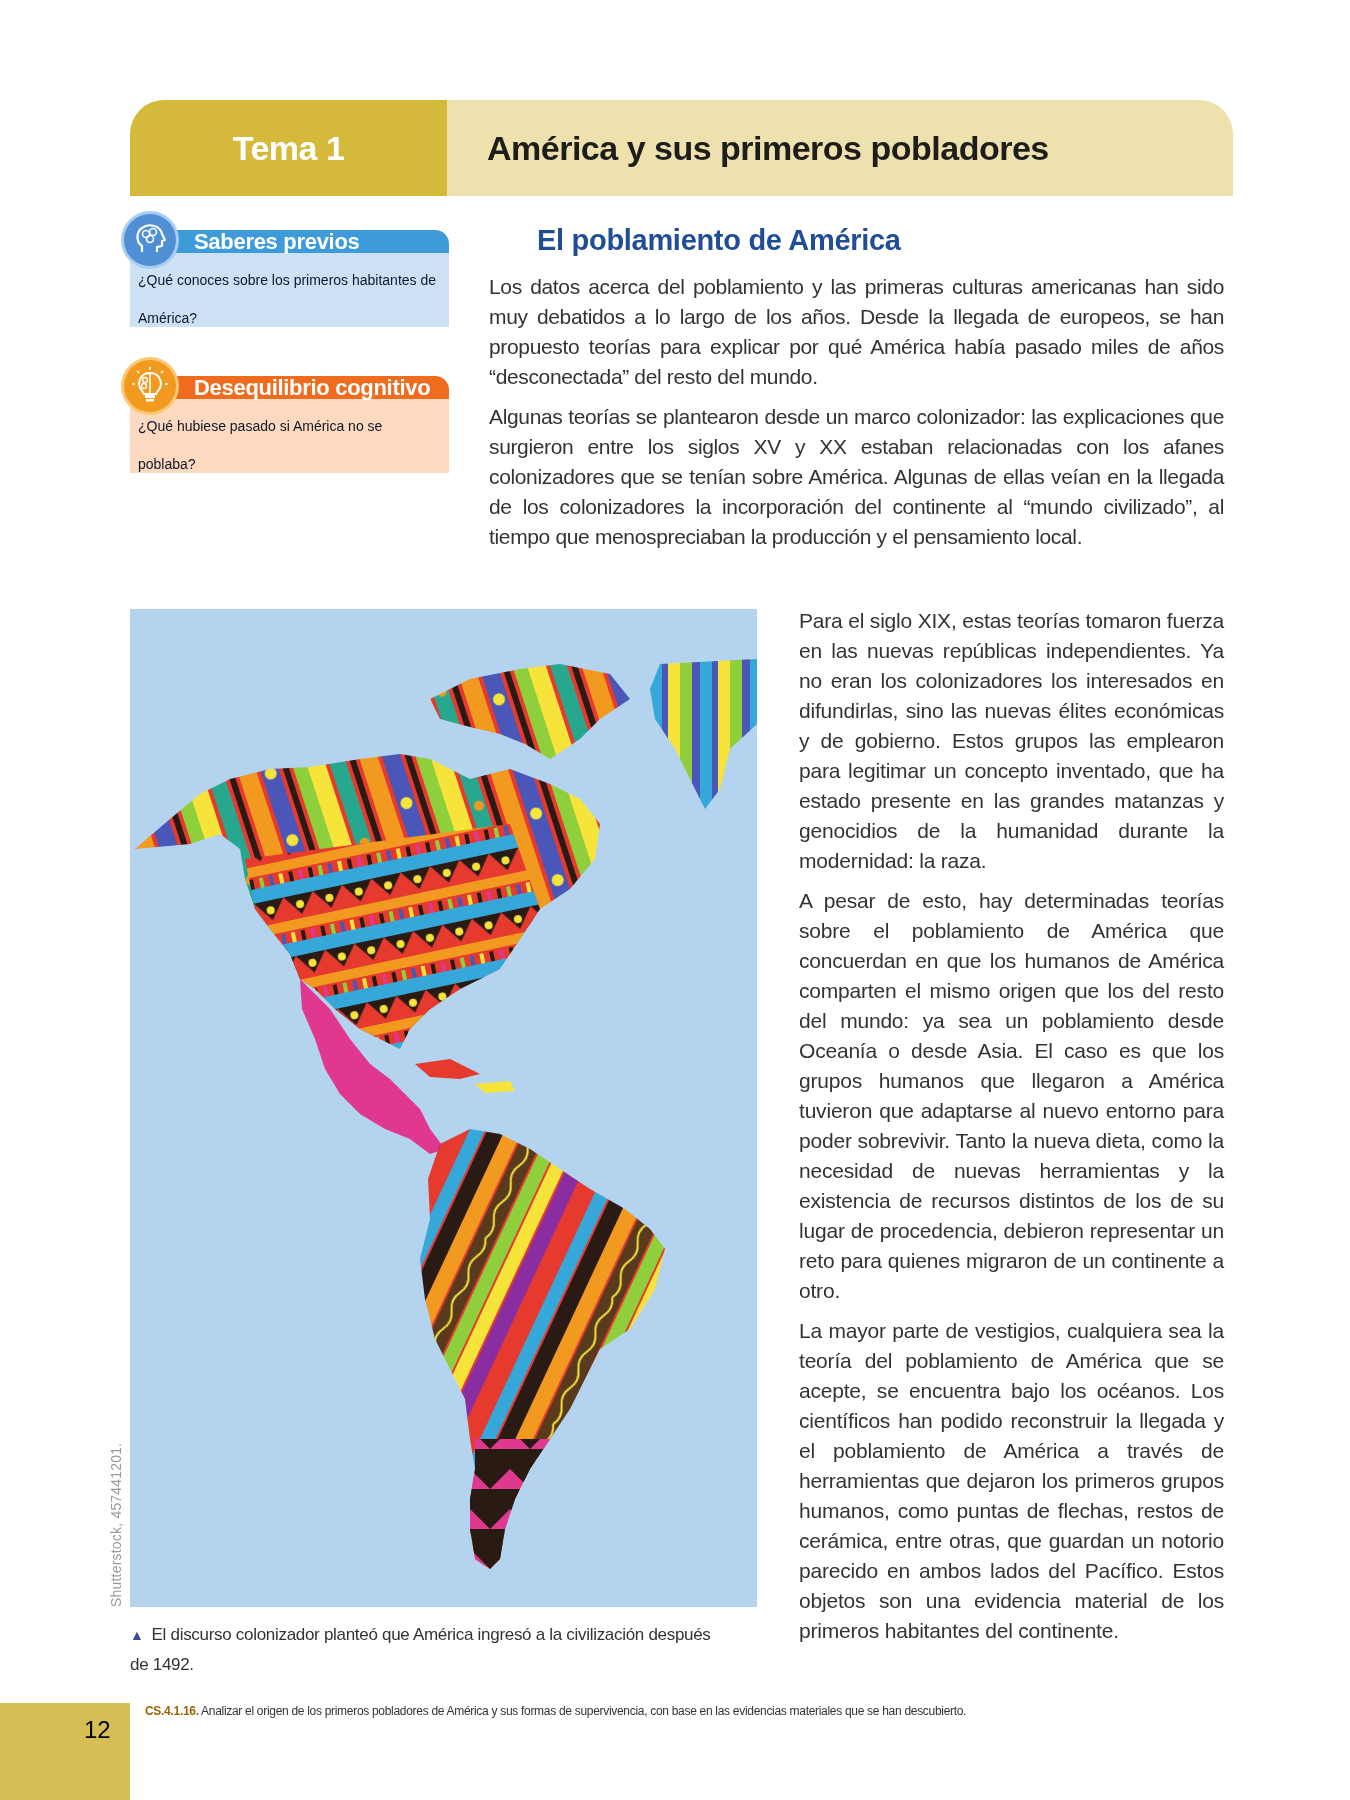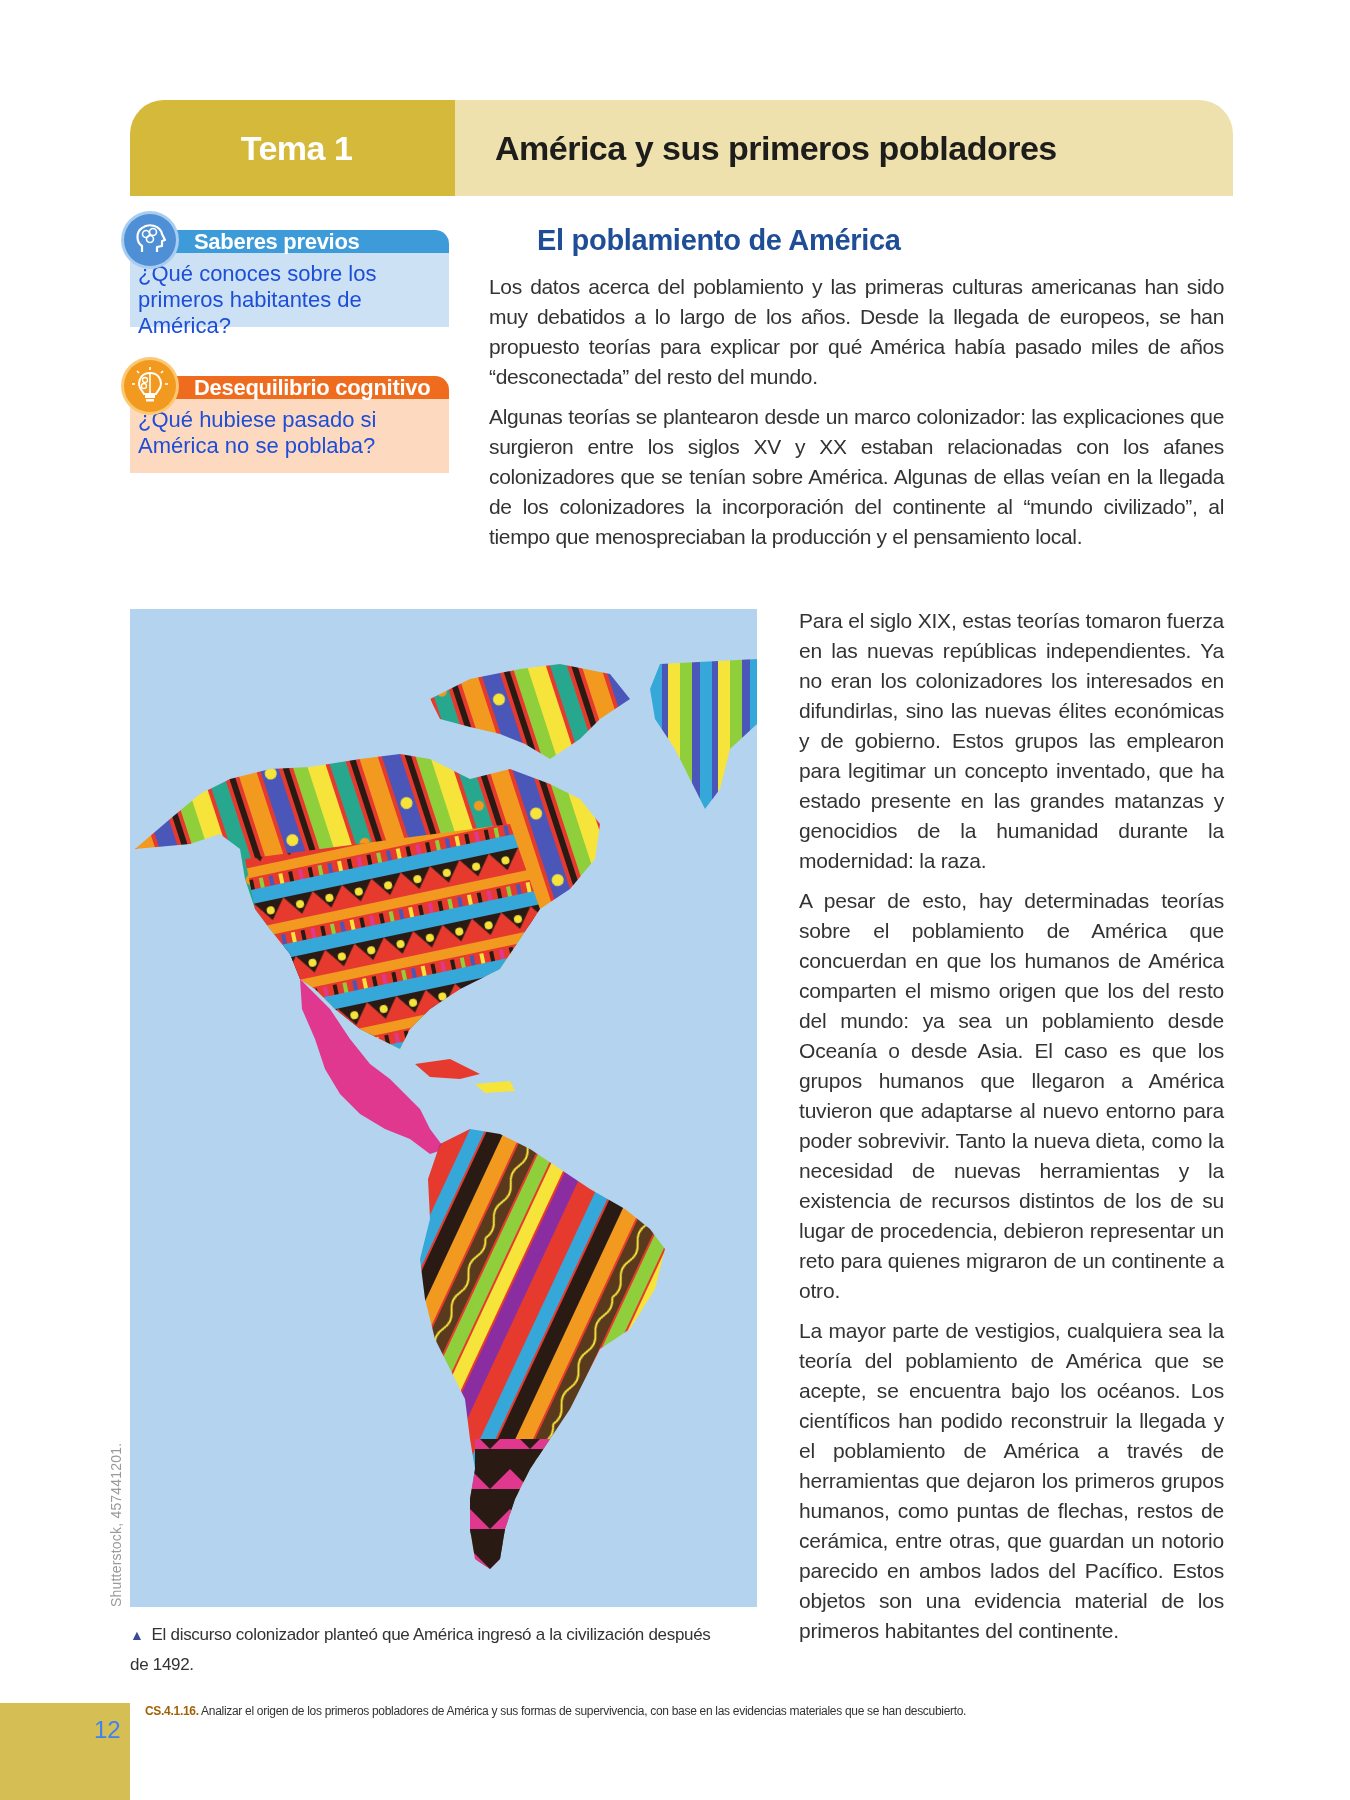--- a/index.html
+++ b/index.html
@@ -4,27 +4,27 @@
 <style>
   html, body { margin: 0; padding: 0; }
   body {
     width: 1350px; height: 1800px; position: relative; overflow: hidden;
     background: #ffffff; font-family: "Liberation Sans", "DejaVu Sans", sans-serif; color: #2b2b2b;
   }
   .abs { position: absolute; }
 
   
   .header { left: 130px; top: 100px; width: 1103px; height: 96px; display: flex; border-radius: 34px 34px 0 0; overflow: hidden; }
-  .header .tema { width: 317px; background: #d5b93b; color: #fff; display: flex; align-items: center; justify-content: center; font-weight: bold; font-size: 34px; letter-spacing: -0.5px; padding-left: 8px; }
+  .header .tema { width: 317px; background: #d5b93b; color: #fff; display: flex; align-items: center; justify-content: center; font-weight: bold; font-size: 34px; letter-spacing: -0.5px; }
   .header .title { flex: 1; background: #eee1ae; color: #1d1d1b; display: flex; align-items: center; padding-left: 40px; font-weight: bold; font-size: 34px; letter-spacing: -0.5px; }
 
   
   .box { left: 130px; width: 319px; }
   .box .bar { position: relative; height: 23px; border-radius: 0 14px 0 0; color: #fff; font-weight: bold; font-size: 22px; display: flex; align-items: center; padding-left: 64px; letter-spacing: -0.3px; }
-  .box .body { padding: 8px 10px 10px 8px; font-size: 22px; line-height: 26px; color: #1d4ed8; }
+  .box .body { padding: 8px 10px 10px 8px; font-size: 14px; line-height: 38px; color: #0f172a; }
   .box .badge { position: absolute; left: -6px; top: -16px; width: 52px; height: 52px; border-radius: 50%; display: flex; align-items: center; justify-content: center; }
   .saberes { top: 230px; }
   .saberes .bar { background: #3e9bd9; }
   .saberes .body { background: #cde1f5; height: 56px; }
   .saberes .badge { background: #4f8fd6; box-shadow: 0 0 0 3px #a9cdf0; }
   .deseq { top: 376px; }
   .deseq .bar { background: #ef6b1e; }
   .deseq .body { background: #fdd9bf; height: 56px; }
   .deseq .badge { background: #f29a1f; box-shadow: 0 0 0 3px #fbc874; }
 
@@ -43,21 +43,21 @@
   .map { left: 130px; top: 609px; width: 627px; height: 998px; background: #b3d3ef; overflow: hidden; }
   .map svg { width: 100%; height: 100%; display: block; }
 
   .credit { left: 108px; top: 1607px; transform-origin: left top; transform: rotate(-90deg); font-size: 14px; color: #9a9a9a; white-space: nowrap; letter-spacing: 0.2px; }
 
   .caption { left: 130px; top: 1620px; width: 600px; font-size: 17px; line-height: 29px; color: #333; letter-spacing: -0.3px; }
   .caption .tri { color: #3a4a9a; font-size: 14px; margin-right: 8px; }
 
   
   .pagebar { left: 0; top: 1703px; width: 130px; height: 97px; background: #d5bf55; }
-  .pagenum { left: 94px; top: 1716px; font-size: 24px; color: #3b82f6; }
+  .pagenum { left: 84px; top: 1716px; font-size: 24px; color: #000000; }
   .standard { left: 145px; top: 1704px; font-size: 12px; color: #333; letter-spacing: -0.3px; white-space: nowrap; }
   .standard b { color: #a16207; }
 </style>
 </head>
 <body>
 
 <div class="abs header">
   <div class="tema">Tema 1</div>
   <div class="title">América y sus primeros pobladores</div>
 </div>

